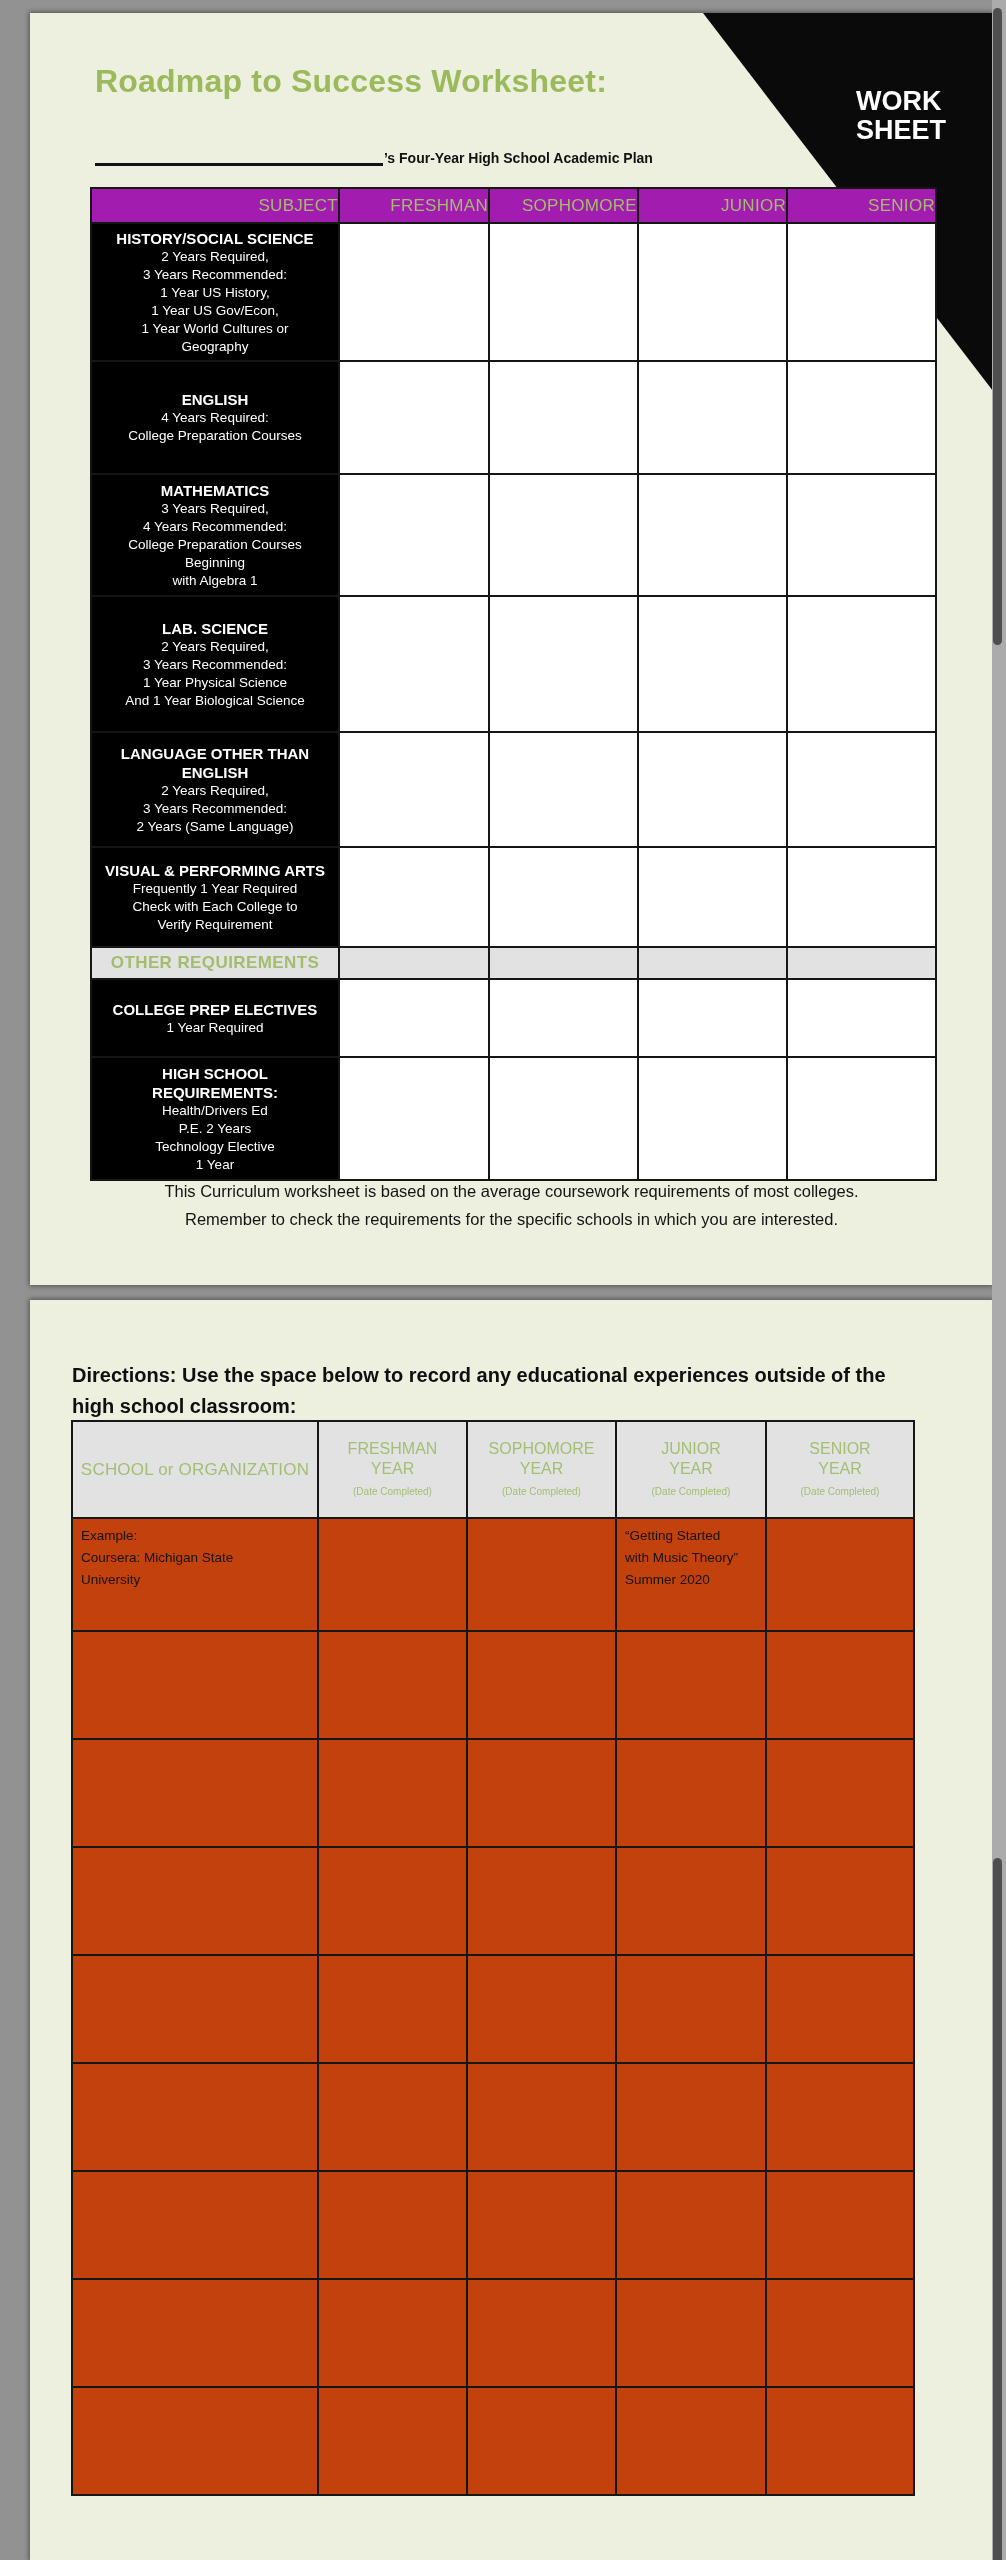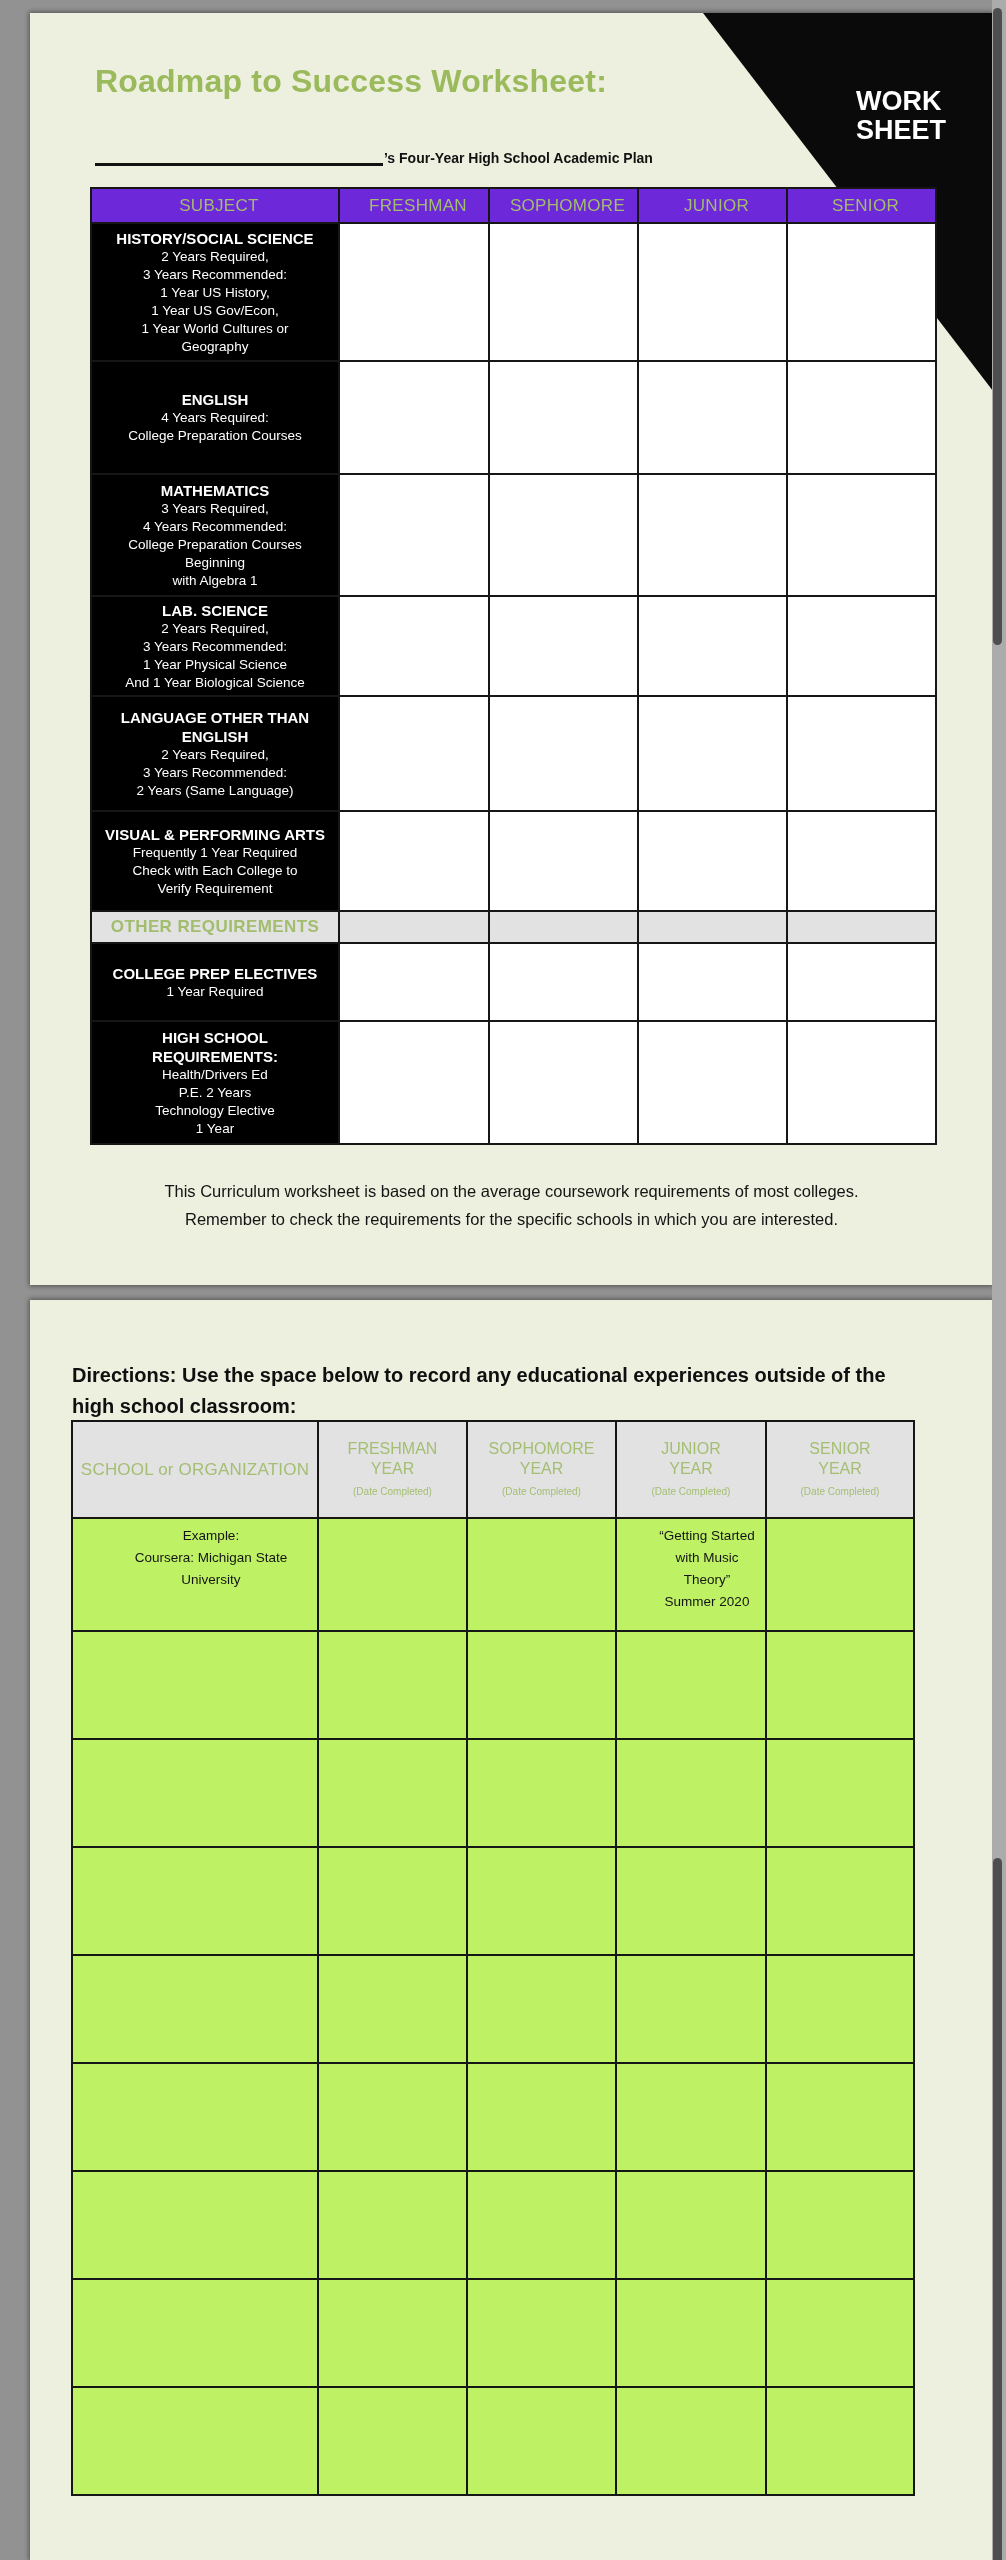--- a/index.html
+++ b/index.html
@@ -48,23 +48,23 @@
   }
 
   
   table{border-collapse:collapse;}
   #table1{
     position:absolute;left:60px;top:174px;
     table-layout:fixed;width:845px;
   }
   #table1 td,#table1 th{border:2px solid #161616;padding:0;overflow:hidden;}
   #table1 th{
-    background:#6d28d9;color:#a2bd6d;
+    background:#a21caf;color:#a2bd6d;
     font-size:17px;font-weight:normal;letter-spacing:.3px;
-    height:31px;vertical-align:middle;text-align:center;padding-left:8px;
+    height:31px;vertical-align:middle;text-align:right;padding-left:8px;
   }
   td.subj{
     background:#000000;color:#ffffff;
     text-align:center;vertical-align:middle;
     line-height:18px;
   }
   .subj-title{font-size:15px;font-weight:bold;line-height:19px;white-space:pre-line;}
   .subj-body{font-size:13.5px;line-height:18px;white-space:pre-line;}
   td.blank-cell{background:#ffffff;}
   tr.divider-row td{
@@ -90,21 +90,21 @@
     table-layout:fixed;width:842px;
   }
   #table2 td,#table2 th{border:2px solid #161616;padding:0;overflow:hidden;}
   #table2 th{
     background:#e2e2e2;color:#a4be72;font-weight:normal;
     vertical-align:middle;text-align:center;height:93px;
   }
   .org-header{font-size:17px;letter-spacing:.2px;}
   .year-name{font-size:16px;line-height:20px;white-space:pre-line;}
   .year-sub{font-size:10px;line-height:18px;margin-top:4px;}
-  #table2 td{background:#bef264;vertical-align:top;text-align:center;padding-left:32px;}
+  #table2 td{background:#c2410c;vertical-align:top;text-align:left;}
   .cell-note{
     font-size:13.5px;color:#141414;line-height:22px;
     white-space:pre-line;padding:6px 8px;
   }
 
   
   .scroll-track{
     position:absolute;right:0;top:0;width:14px;height:2560px;
     background:#ababab;
   }
@@ -180,21 +180,21 @@
 4 Years Recommended:
 College Preparation Courses
 Beginning
 with Algebra 1</div>
       </td>
       <td class="blank-cell"></td>
       <td class="blank-cell"></td>
       <td class="blank-cell"></td>
       <td class="blank-cell"></td>
     </tr>
-    <tr style="height:100px">
+    <tr style="height:136px">
       <td class="subj">
         <div class="subj-title">LAB. SCIENCE</div>
         <div class="subj-body">2 Years Required,
 3 Years Recommended:
 1 Year Physical Science
 And 1 Year Biological Science</div>
       </td>
       <td class="blank-cell"></td>
       <td class="blank-cell"></td>
       <td class="blank-cell"></td>

